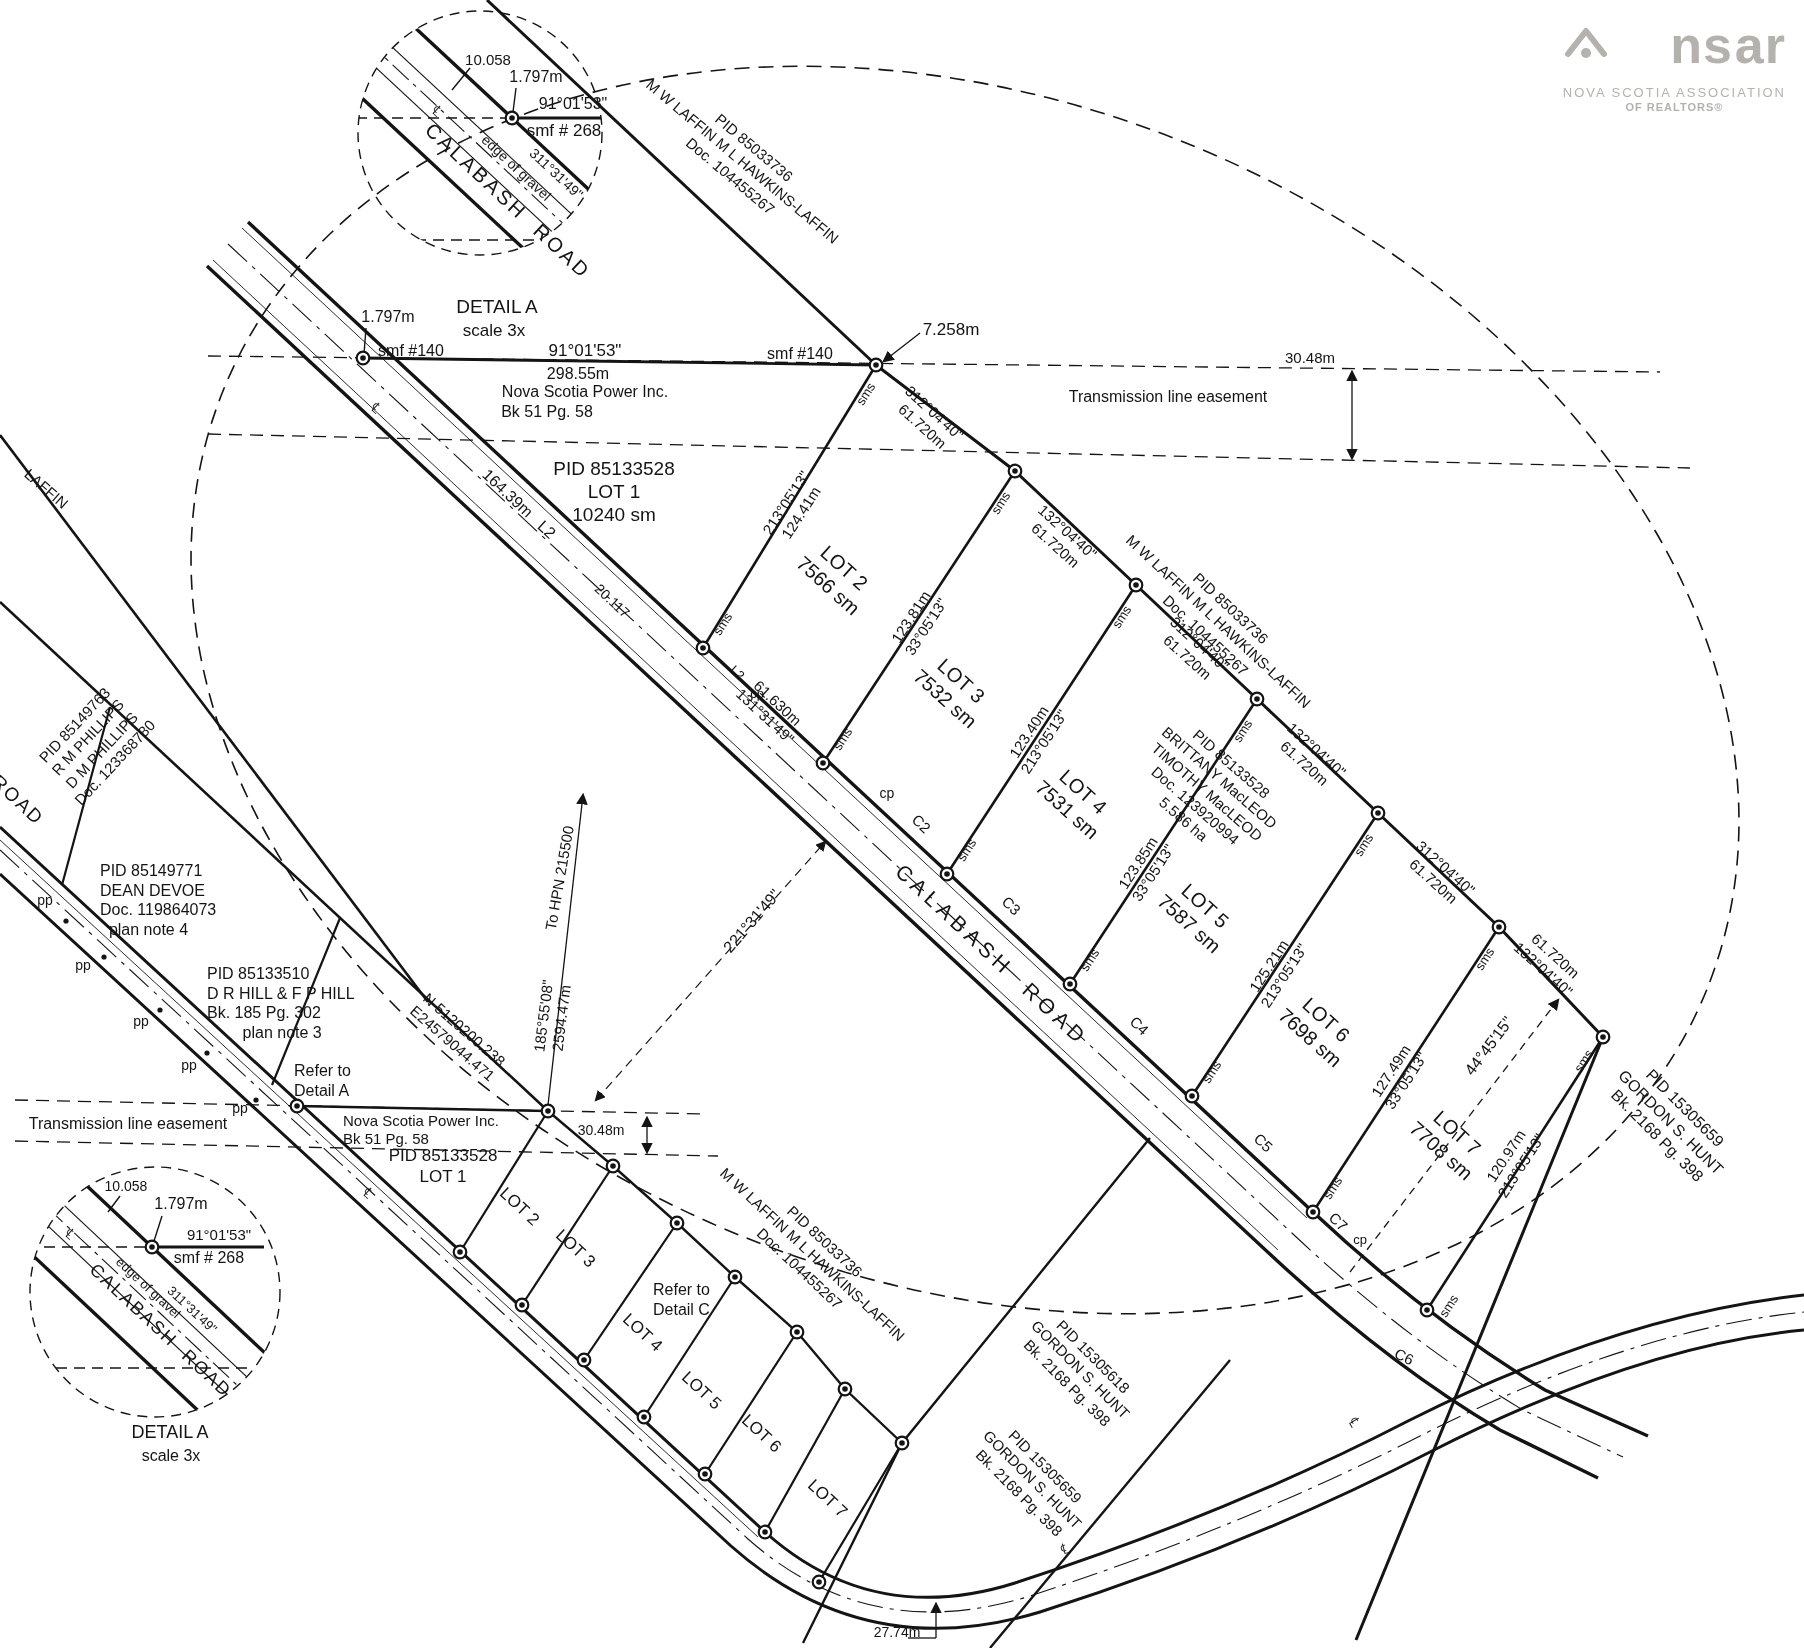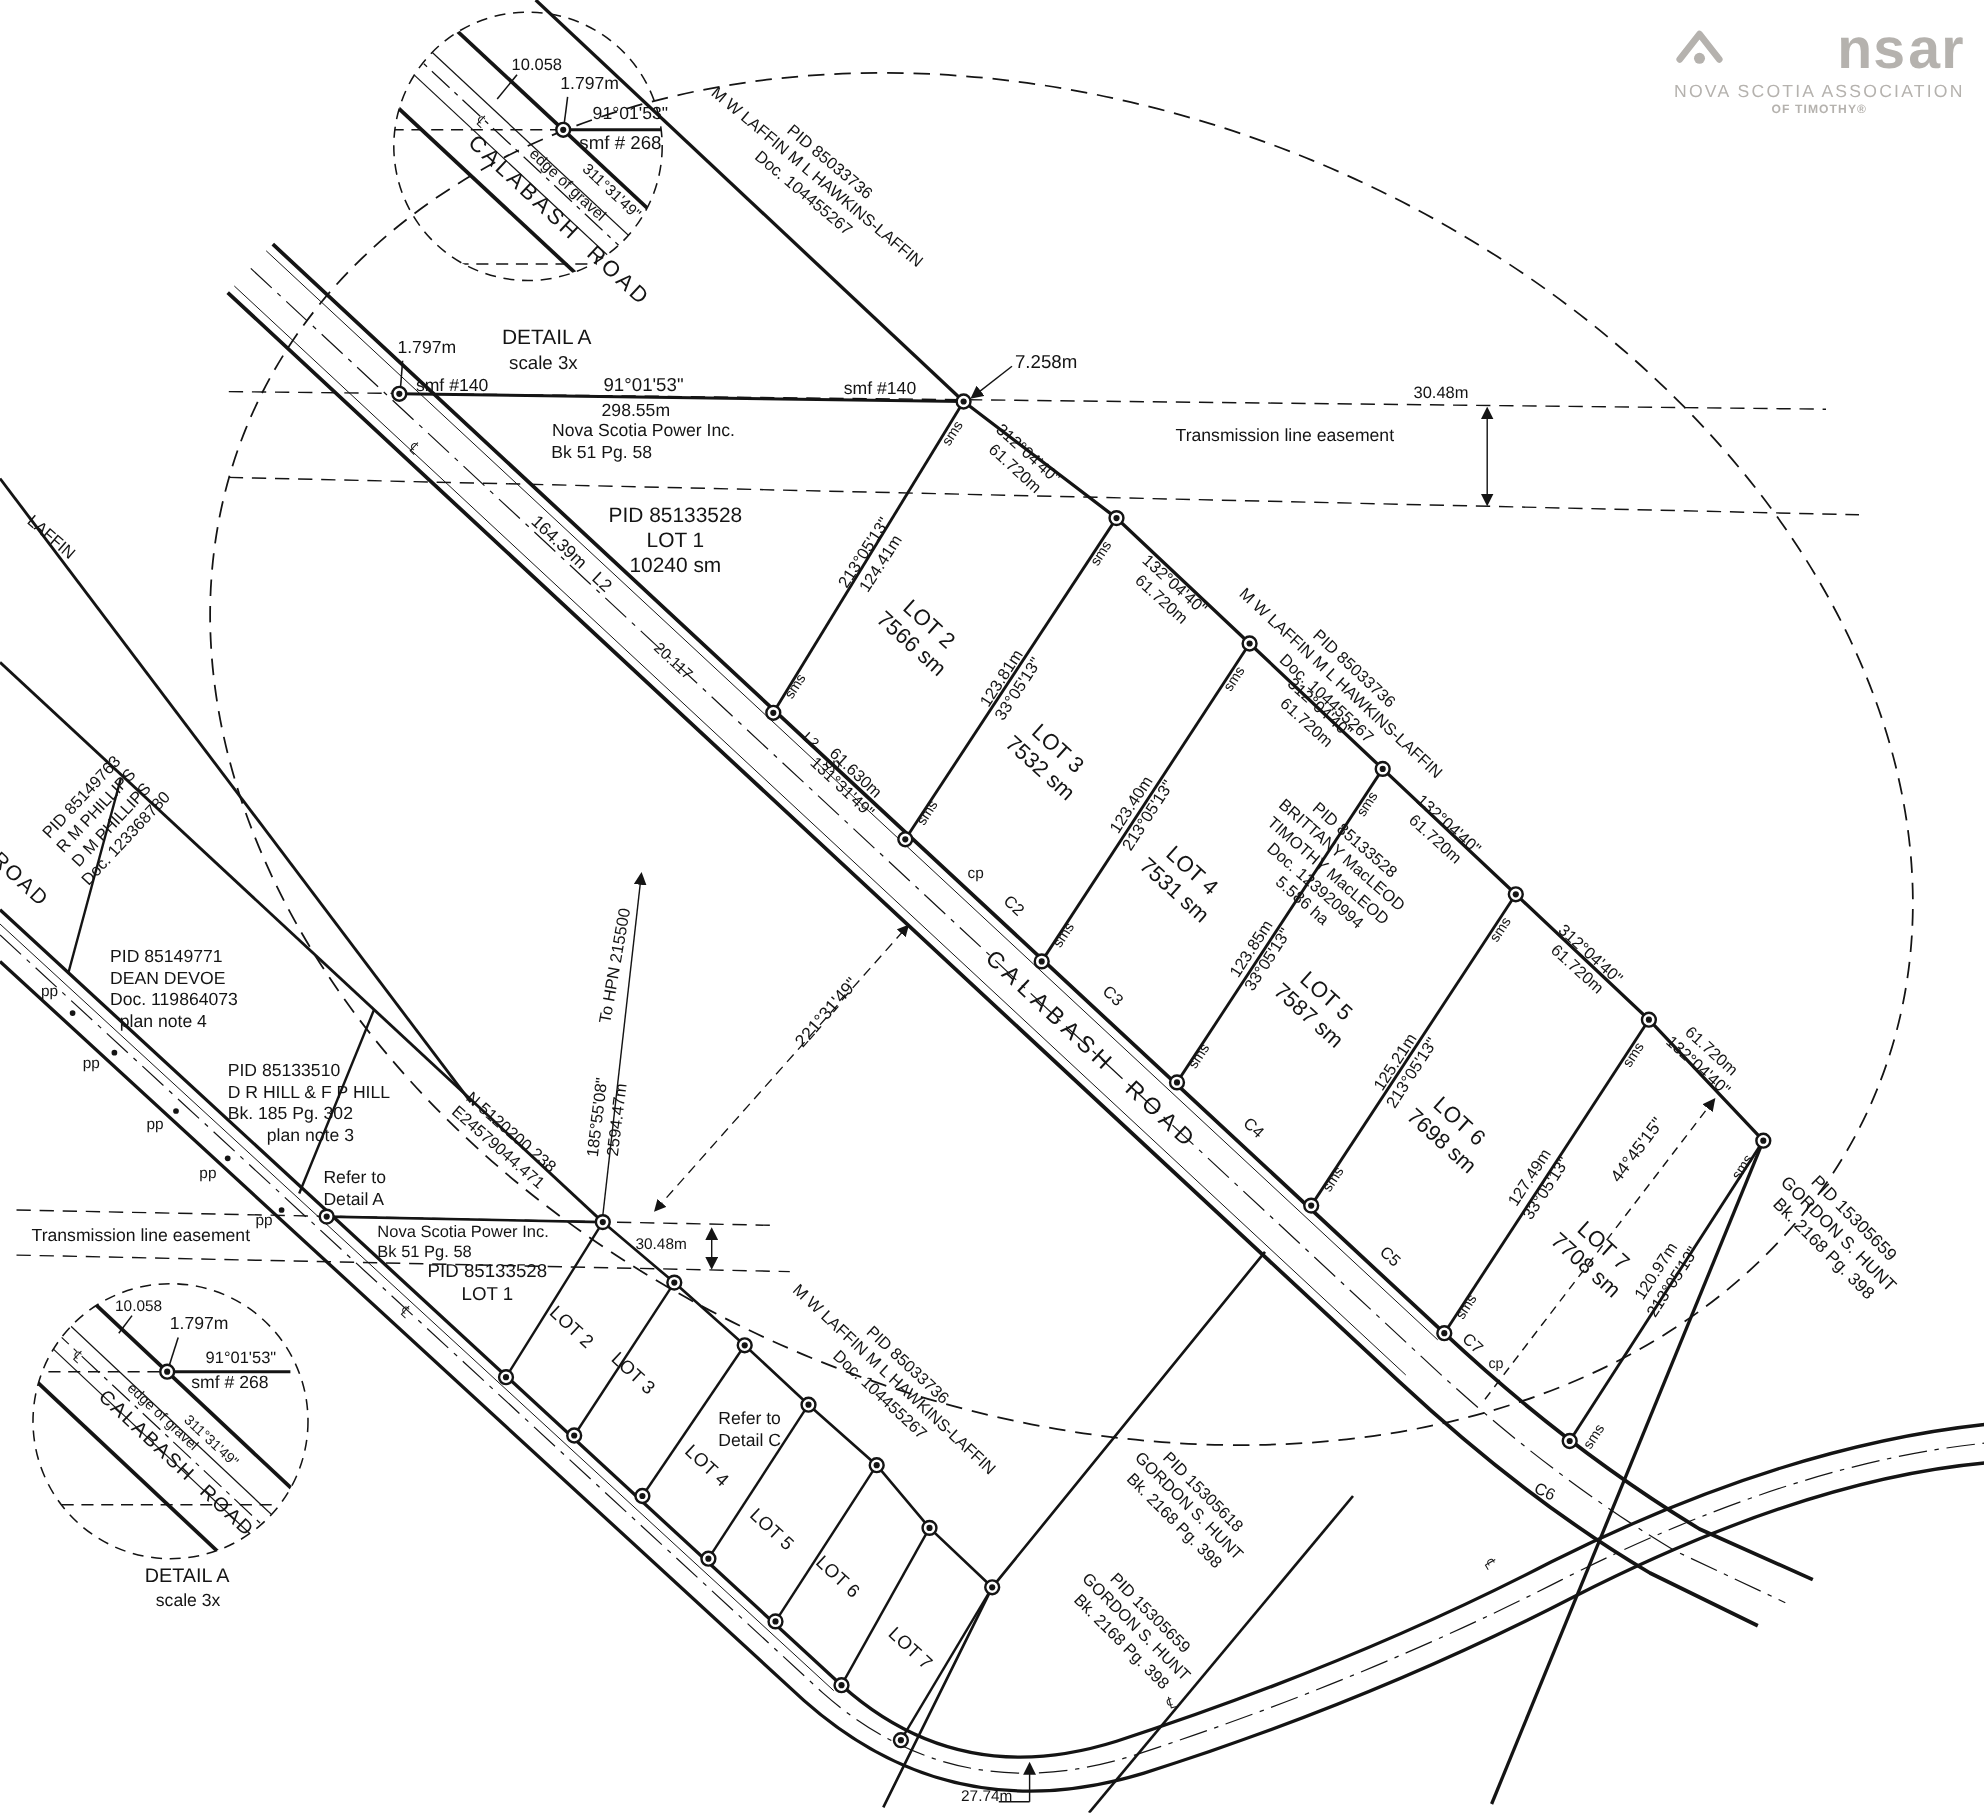--- a/index.html
+++ b/index.html
@@ -6,21 +6,21 @@
   body{width:1804px;height:1648px;position:relative;background:#ffffff;overflow:hidden;
        font-family:"Liberation Sans", sans-serif;color:#141414;}
   #stage{position:absolute;inset:0;}
   svg{position:absolute;left:0;top:0;}
   #labels{position:absolute;left:0;top:0;width:100%;height:100%;pointer-events:none;}
   .lbl{position:absolute;white-space:pre;text-align:center;line-height:1.22;color:#141414;}
   .lbl.left{text-align:left;}
   .logo{position:absolute;right:18px;top:22px;text-align:center;color:#b5b2ae;}
   .logo-row{display:flex;align-items:flex-end;justify-content:flex-end;gap:2px;
             font-weight:700;font-size:52px;line-height:0.9;letter-spacing:1px;}
-  .logo-sub{font-size:16px;letter-spacing:2px;margin-top:6px;color:#b5b2ae;}
+  .logo-sub{font-size:13px;letter-spacing:2px;margin-top:16px;color:#b5b2ae;}
   .logo-sub2{font-size:11px;letter-spacing:1px;margin-top:1px;color:#b5b2ae;font-weight:700;}
 </style>
 </head>
 <body>
 
 <div id="stage">
 
 <svg width="1804" height="1648" viewBox="0 0 1804 1648">
   <defs>
     <clipPath id="clipTop">
@@ -369,16 +369,16 @@
 <div class="logo">
   <div class="logo-row">
     <span>ns</span>
     <svg width="46" height="44" viewBox="0 0 46 44">
       <path d="M5,32 L23,9 L41,32" fill="none" stroke="#b5b2ae" stroke-width="6" stroke-linecap="round" stroke-linejoin="round"></path>
       <circle cx="23" cy="31" r="5" fill="#b5b2ae"></circle>
     </svg>
     <span>ar</span>
   </div>
   <div class="logo-sub">NOVA SCOTIA ASSOCIATION</div>
-  <div class="logo-sub2">OF TIMOTHY®</div>
+  <div class="logo-sub2">OF REALTORS®</div>
 </div>
 
 </div>
 
 </body></html>

